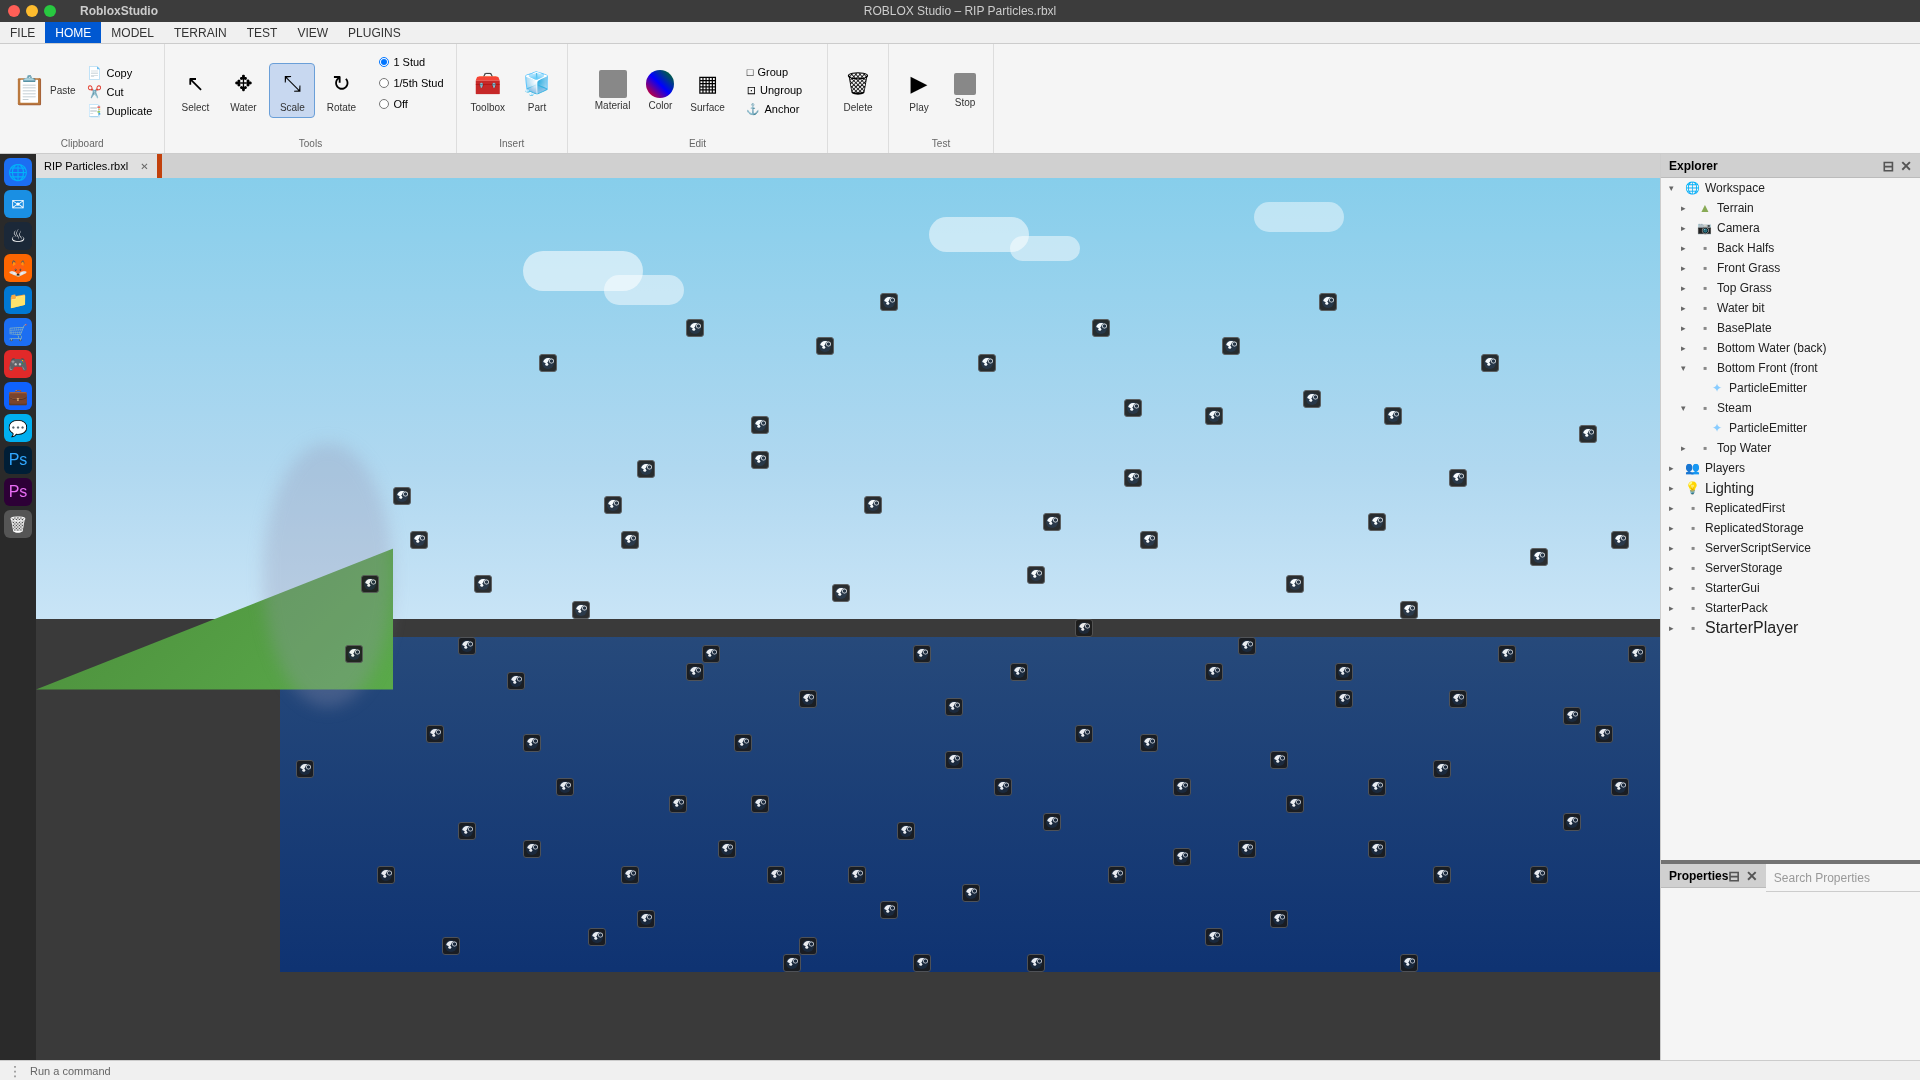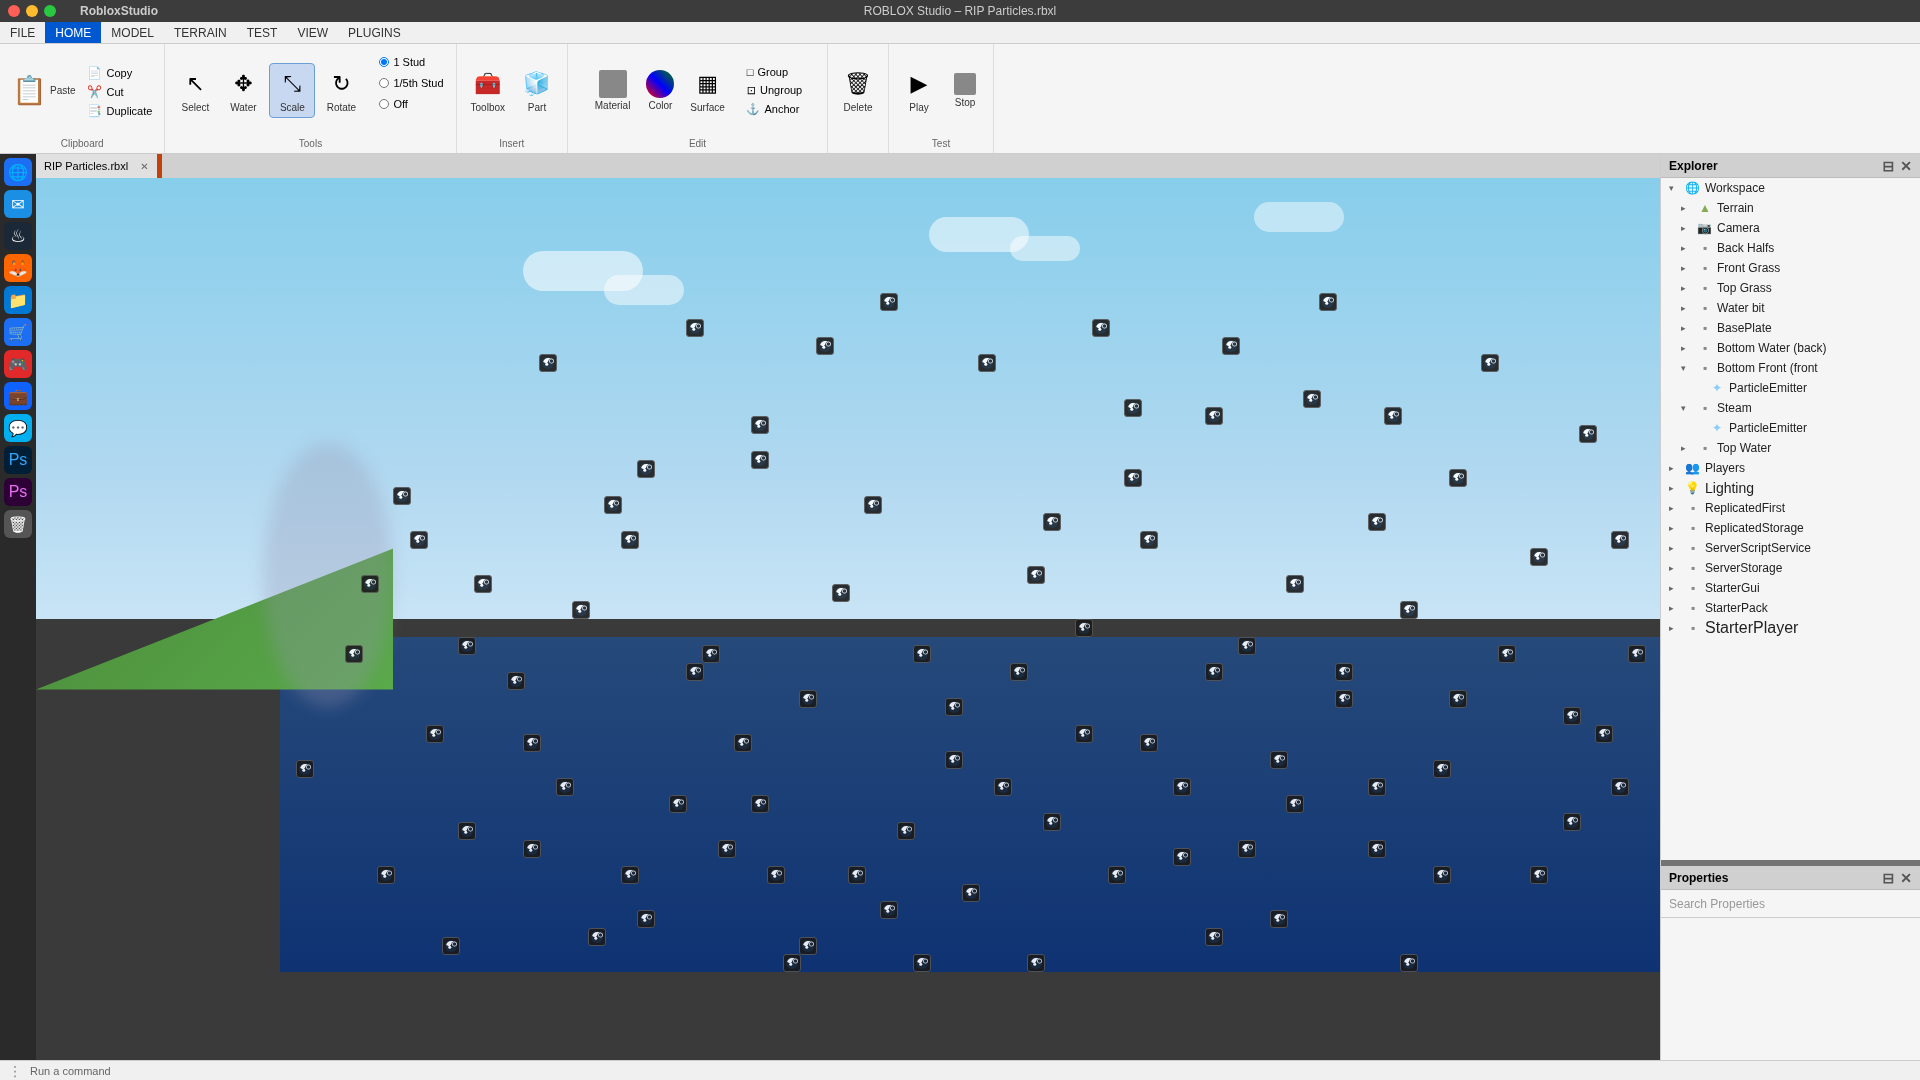--- a/index.html
+++ b/index.html
@@ -305,23 +305,22 @@
       height: 16px;
       display: flex;
       align-items: center;
       justify-content: center;
       font-size: 12px;
     }
 
     .properties-panel {
       height: 200px;
       background: #f5f5f5;
-      border-top: 6px solid #737373;
-      display: flex;
-      flex-direction: column;
+      border-top: 4px solid #737373;
+      display: flex;
     }
     .properties-search {
       height: 28px;
       border-bottom: 1px solid #ccc;
       display: flex;
       align-items: center;
       padding: 0 8px;
     }
     .properties-search input {
       width: 100%;

